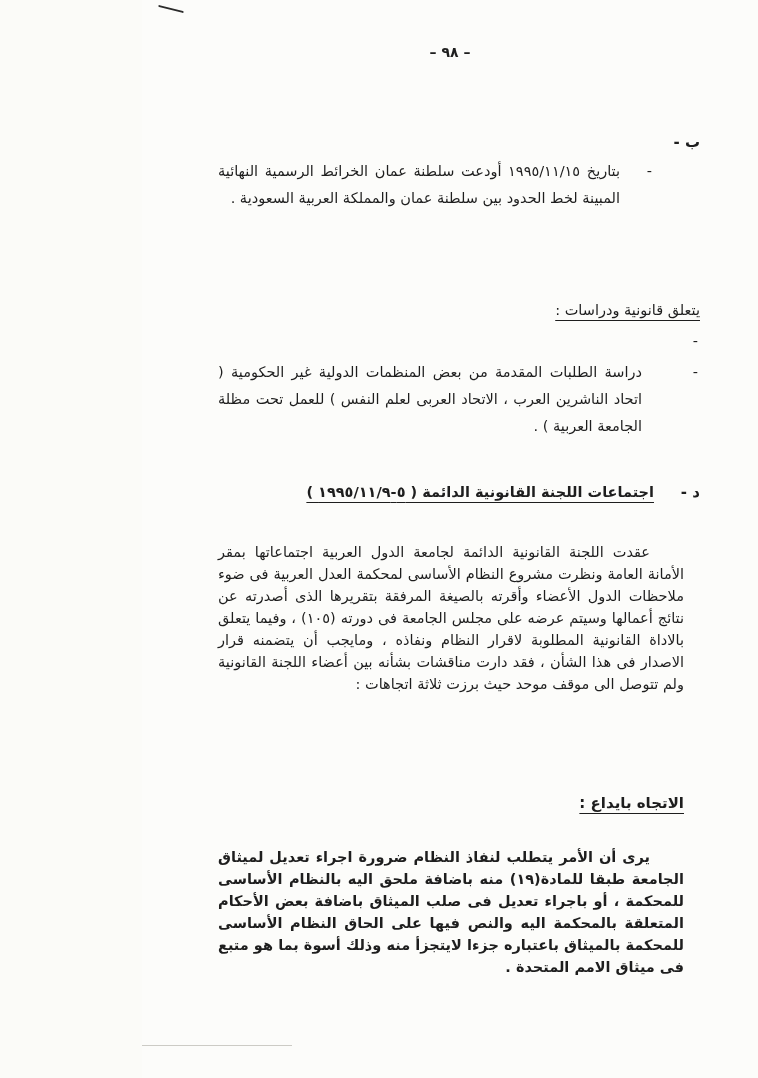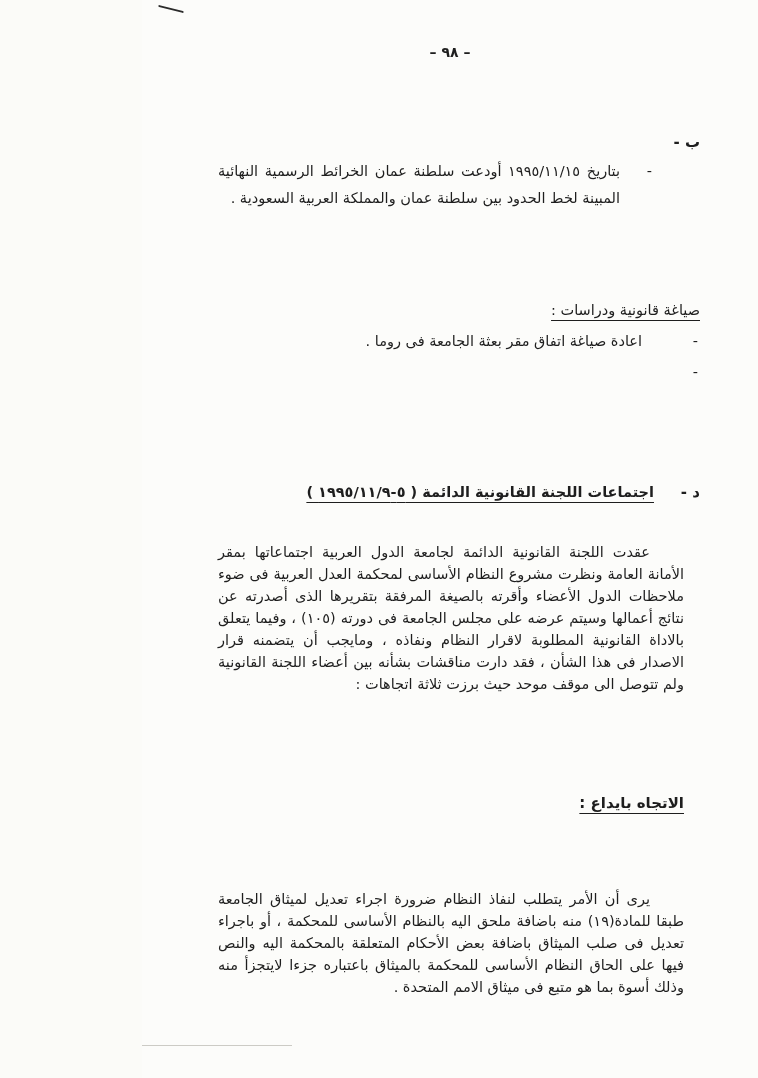--- a/index.html
+++ b/index.html
@@ -29,21 +29,21 @@
   .sec-d { top: 479px; }
   .para {
     position: absolute; right: 74px; left: 76px;
     font-size: 14.5px; line-height: 22px; text-align: justify; text-indent: 34px;
   }
   .para-1 { top: 541px; }
   .dir-heading {
     position: absolute; right: 74px; top: 794px;
     font-size: 15px; font-weight: bold;
   }
-  .para-2 { top: 888px; }
+  .para-2 { top: 846px; font-weight: bold; }
   .artifact-tl {
     position: absolute; top: 8px; left: 16px; width: 26px; height: 2px;
     background: #2b2b2b; transform: rotate(14deg); border-radius: 1px;
   }
   .artifact-bl {
     position: absolute; bottom: 32px; left: 0; width: 150px; height: 1px;
     background: #cccbc5;
   }
 </style>
 </head>
@@ -61,27 +61,27 @@
     <div class="sec-content">
       <div class="dash-item">
         <span class="dash">-</span>
         <div class="txt">بتاريخ ١٩٩٥/١١/١٥ أودعت سلطنة عمان الخرائط الرسمية النهائية المبينة لخط الحدود بين سلطنة عمان والمملكة العربية السعودية .</div>
       </div>
     </div>
   </div>
 
   <div class="sec sec-j">
     <div class="sec-content">
-      <div class="txt ul">صياغة قانونية ودراسات :</div>
+      <div class="txt ul">يتعلق قانونية ودراسات :</div>
       <div class="dash-item">
         <span class="dash">-</span>
-        <div class="txt">اعادة صياغة اتفاق مقر بعثة الجامعة فى روما .</div>
       </div>
       <div class="dash-item">
         <span class="dash">-</span>
+        <div class="txt">دراسة الطلبات المقدمة من بعض المنظمات الدولية غير الحكومية ( اتحاد الناشرين العرب ، الاتحاد العربى لعلم النفس ) للعمل تحت مظلة الجامعة العربية ) .</div>
       </div>
     </div>
   </div>
 
   <div class="sec sec-d">
     <div class="marker">د -</div>
     <div class="sec-content">
       <div class="txt bold ul">اجتماعات اللجنة القانونية الدائمة ( ٥-١٩٩٥/١١/٩ )</div>
     </div>
   </div>

